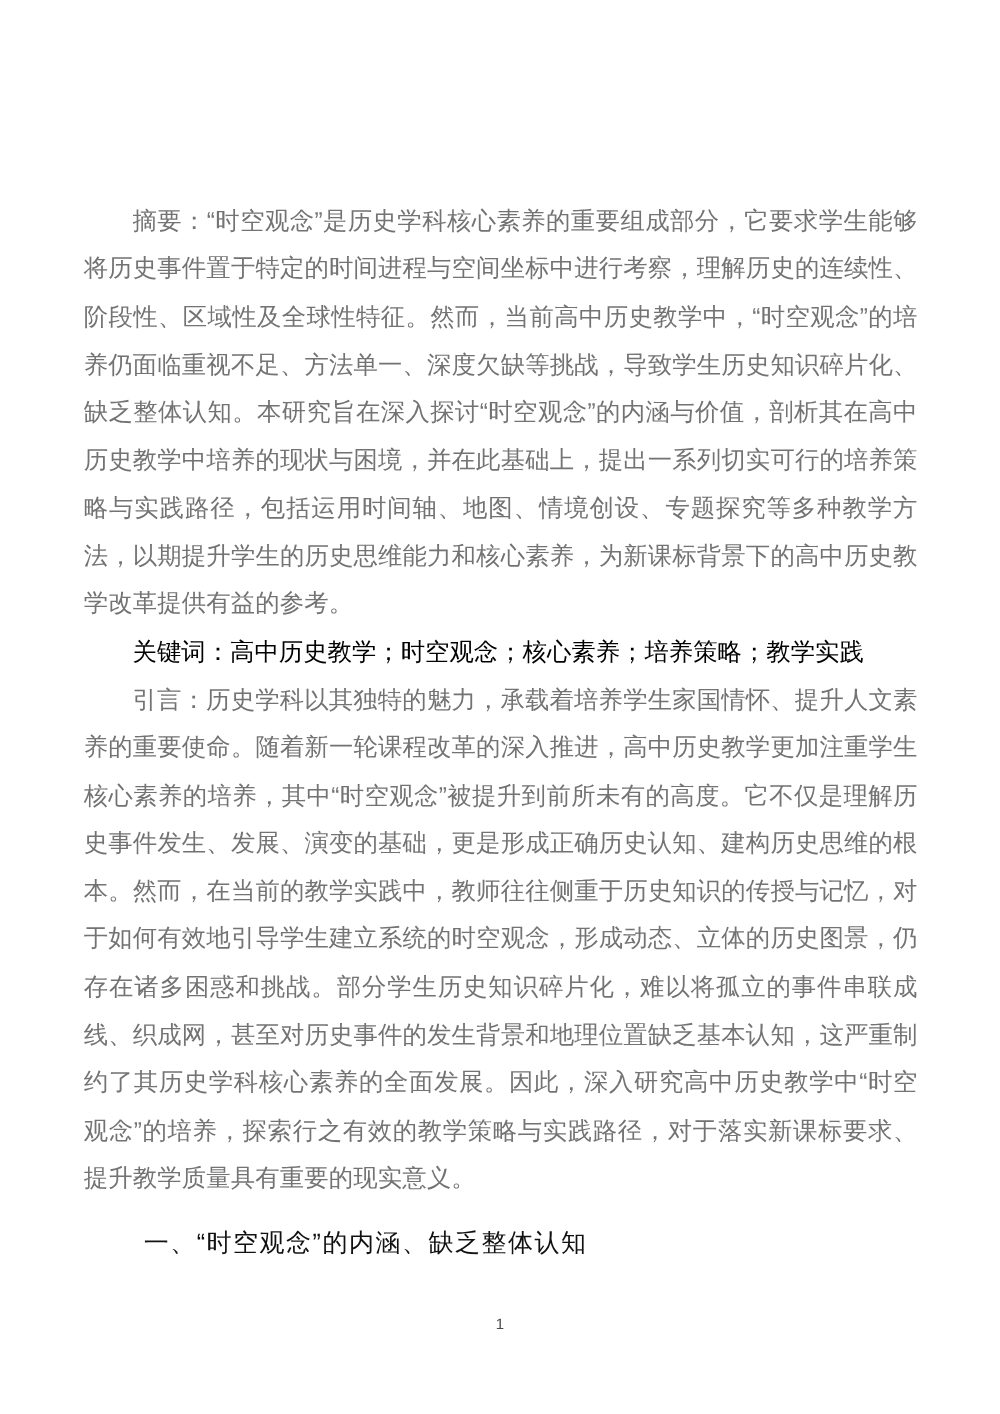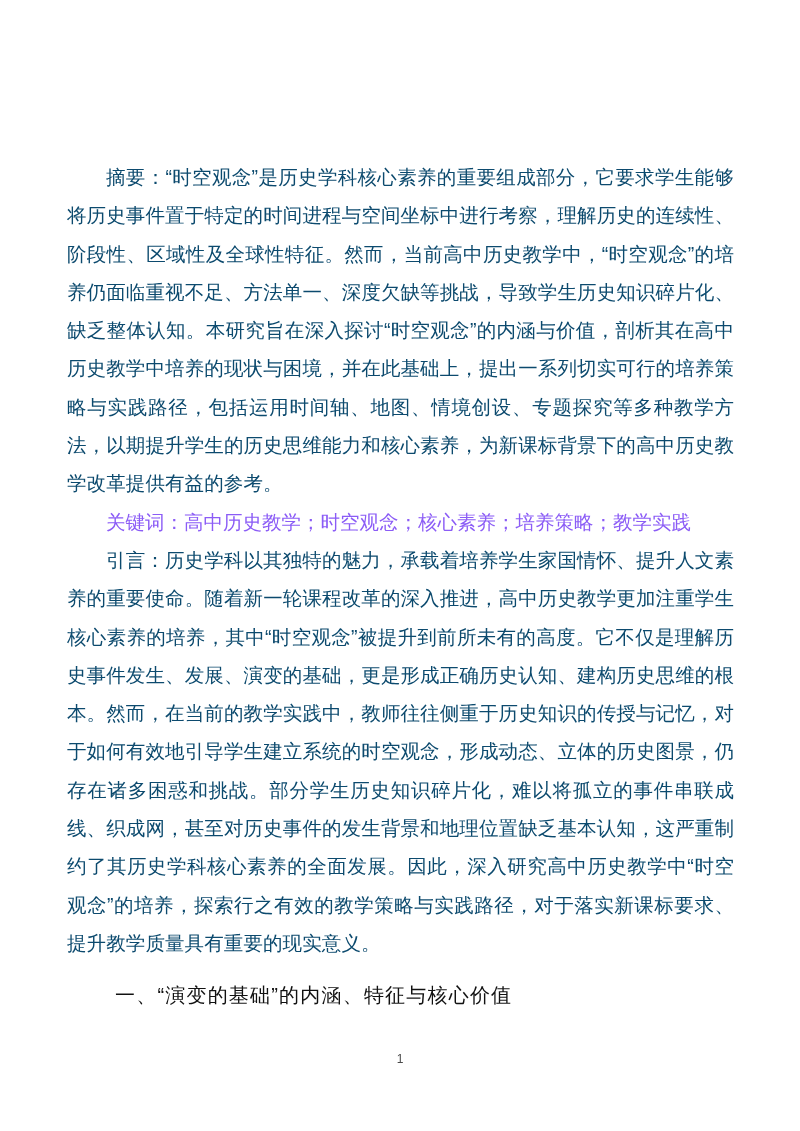--- a/index.html
+++ b/index.html
@@ -43,33 +43,33 @@
   }
 
   p.para {
     margin: 0;
     font-size: 19.5px;
     line-height: 38.3px;
     text-align: justify;
     text-justify: inter-ideograph;
     text-align-last: left;
     letter-spacing: 0.1px;
-    color: #0c4a6e;
+    color: #737373;
     word-break: break-all;
   }
 
   p.indent-2 { text-indent: 2em; }
 
   p.keywords {
     margin: 0;
     font-size: 19.5px;
     line-height: 38.3px;
     text-indent: 2em;
     text-align: left;
-    color: #8b5cf6;
+    color: #000000;
   }
 
   p.section-heading {
     margin: 0;
     font-size: 20px;
     line-height: 38.3px;
     text-indent: 2.4em;
     text-align: left;
     letter-spacing: 1.2px;
     color: #111111;
@@ -93,19 +93,19 @@
 
 
   <div class="body-block">
 
     <p class="para indent-2">摘要：“时空观念”是历史学科核心素养的重要组成部分，它要求学生能够将历史事件置于特定的时间进程与空间坐标中进行考察，理解历史的连续性、阶段性、区域性及全球性特征。然而，当前高中历史教学中，“时空观念”的培养仍面临重视不足、方法单一、深度欠缺等挑战，导致学生历史知识碎片化、缺乏整体认知。本研究旨在深入探讨“时空观念”的内涵与价值，剖析其在高中历史教学中培养的现状与困境，并在此基础上，提出一系列切实可行的培养策略与实践路径，包括运用时间轴、地图、情境创设、专题探究等多种教学方法，以期提升学生的历史思维能力和核心素养，为新课标背景下的高中历史教学改革提供有益的参考。</p>
 
     <p class="keywords">关键词：高中历史教学；时空观念；核心素养；培养策略；教学实践</p>
 
     <p class="para indent-2">引言：历史学科以其独特的魅力，承载着培养学生家国情怀、提升人文素养的重要使命。随着新一轮课程改革的深入推进，高中历史教学更加注重学生核心素养的培养，其中“时空观念”被提升到前所未有的高度。它不仅是理解历史事件发生、发展、演变的基础，更是形成正确历史认知、建构历史思维的根本。然而，在当前的教学实践中，教师往往侧重于历史知识的传授与记忆，对于如何有效地引导学生建立系统的时空观念，形成动态、立体的历史图景，仍存在诸多困惑和挑战。部分学生历史知识碎片化，难以将孤立的事件串联成线、织成网，甚至对历史事件的发生背景和地理位置缺乏基本认知，这严重制约了其历史学科核心素养的全面发展。因此，深入研究高中历史教学中“时空观念”的培养，探索行之有效的教学策略与实践路径，对于落实新课标要求、提升教学质量具有重要的现实意义。</p>
 
-    <p class="section-heading">一、“演变的基础”的内涵、特征与核心价值</p>
+    <p class="section-heading">一、“时空观念”的内涵、缺乏整体认知</p>
 
   </div>
 
   <div class="page-number">1</div>
 
 </div>
 
 </body></html>

